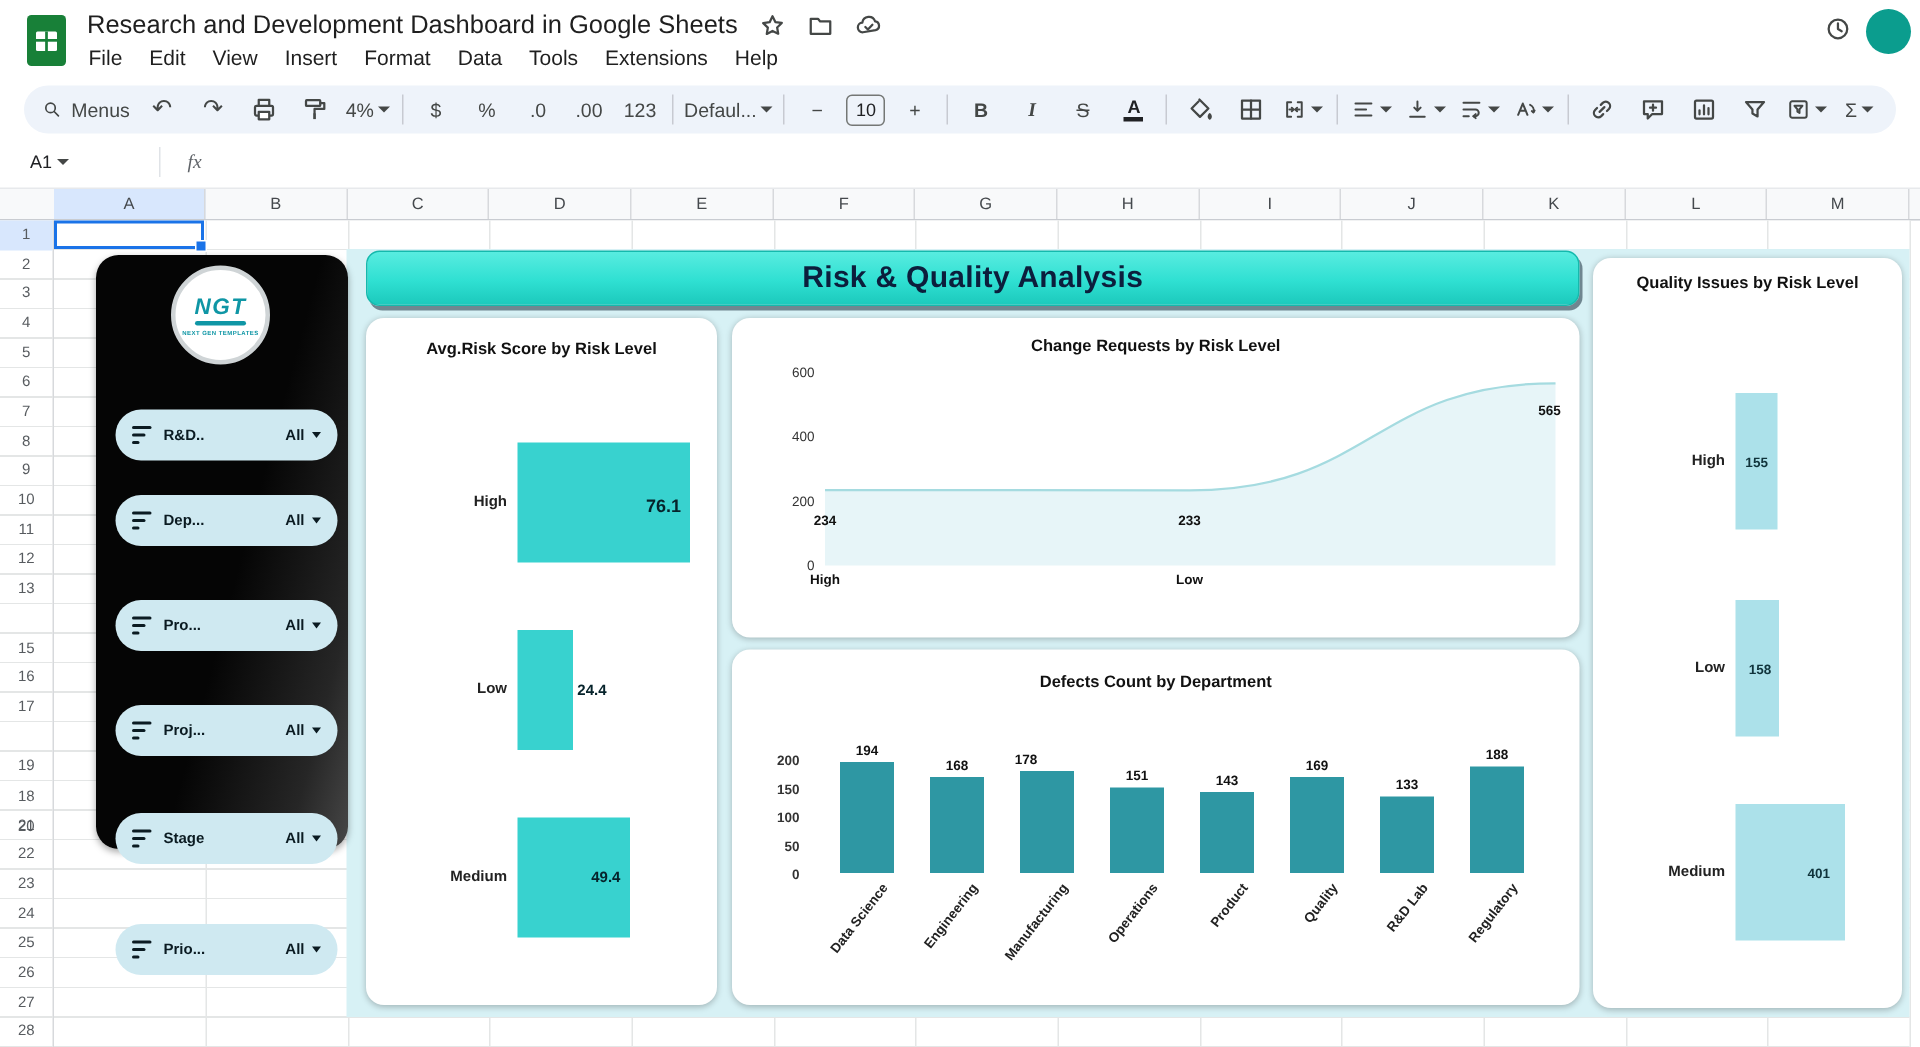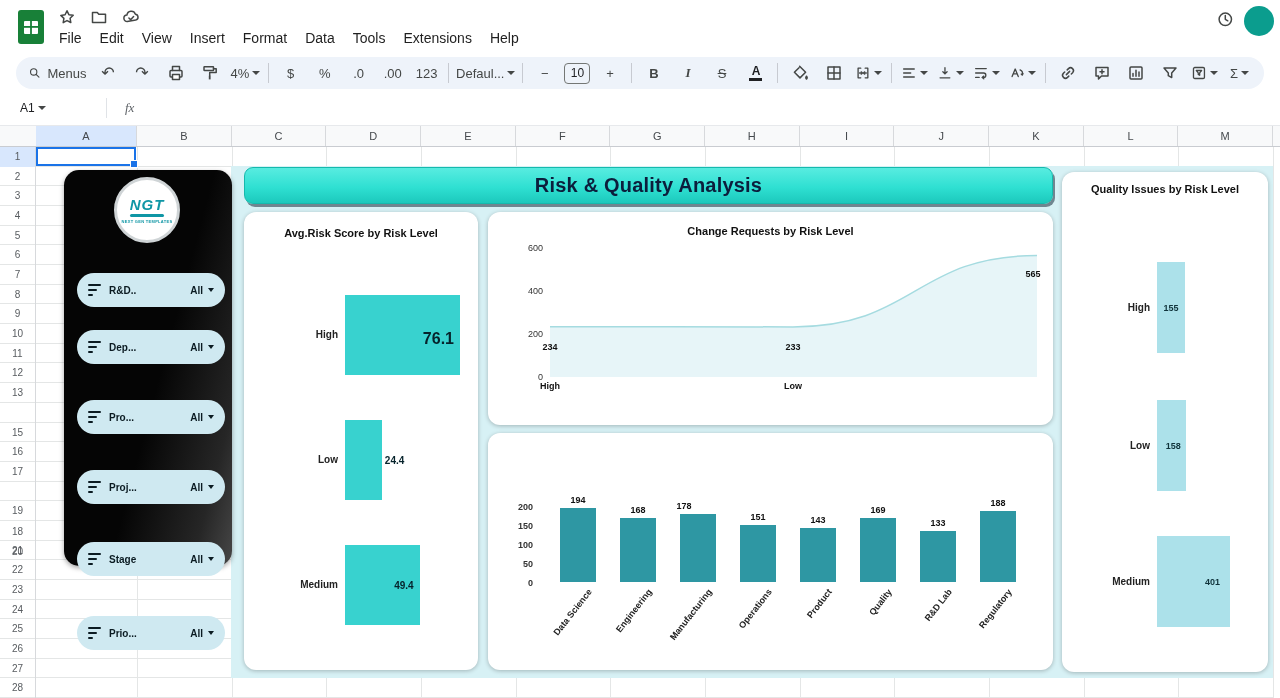--- a/index.html
+++ b/index.html
@@ -88,20 +88,21 @@
 
   <span id="sheets-logo">
     <svg width="26" height="34" viewBox="0 0 26 34">
         <rect width="26" height="34" rx="3" fill="#188038"></rect>
         <rect x="6" y="11" width="14" height="13" rx="1" fill="#fff"></rect>
         <rect x="6" y="16" width="14" height="1.8" fill="#188038"></rect>
         <rect x="12.1" y="11" width="1.8" height="13" fill="#188038"></rect>
       </svg>
   </span>
   <div id="titlerow">
+    <span id="doc-title">Research and Development Dashboard in Google Sheets</span>
     <span class="t-icon">
         <svg width="18" height="18" viewBox="0 0 18 18" fill="none" stroke="#444746" stroke-width="1.5" stroke-linecap="round" stroke-linejoin="round">
           <path d="M9 2.8l1.9 3.9 4.3.6-3.1 3 .7 4.2L9 12.6l-3.8 2 .7-4.2-3.1-3 4.3-.6z"></path>
         </svg>
       </span>
     <span class="t-icon">
         <svg width="18" height="18" viewBox="0 0 18 18" fill="none" stroke="#444746" stroke-width="1.5" stroke-linecap="round" stroke-linejoin="round">
           <path d="M2.5 4.5h4.8l1.5 1.8h6.7v8.2H2.5z"></path>
         </svg>
       </span>
@@ -368,21 +369,21 @@
   <div id="dash-bg" style="background: rgb(215, 241, 245);"></div>
 
   <div id="banner" style="background: linear-gradient(rgb(88, 236, 224), rgb(47, 224, 210) 55%, rgb(28, 201, 188));">
     <span>Risk &amp; Quality Analysis</span>
   </div>
 
   <div id="card1" class="card">
     <div class="chart-title">Avg.Risk Score by Risk Level</div>
   <div style="position: absolute; left: 101px; top: 83px; width: 115px; height: 80px; background: rgb(56, 210, 207);"></div>
       <div style="position: absolute; left: 14px; top: 117px; width: 80px; text-align: right; font-size: 10px; font-weight: 700; color: rgb(34, 34, 34);">High</div>
-      <div style="position: absolute; left: 170px; top: 118px; width: 40px; text-align: right; font-size: 16px; font-weight: 700; color: rgb(6, 35, 43);">76.1</div>
+      <div style="position: absolute; left: 170px; top: 118px; width: 40px; text-align: right; font-size: 12px; font-weight: 700; color: rgb(6, 35, 43);">76.1</div>
       <div style="position: absolute; left: 101px; top: 208px; width: 36.8725px; height: 80px; background: rgb(56, 210, 207);"></div>
       <div style="position: absolute; left: 14px; top: 242px; width: 80px; text-align: right; font-size: 10px; font-weight: 700; color: rgb(34, 34, 34);">Low</div>
       <div style="position: absolute; left: 140.873px; top: 243px; font-size: 10px; font-weight: 700; color: rgb(6, 35, 43);">24.4</div>
       <div style="position: absolute; left: 101px; top: 333px; width: 74.6518px; height: 80px; background: rgb(56, 210, 207);"></div>
       <div style="position: absolute; left: 14px; top: 367px; width: 80px; text-align: right; font-size: 10px; font-weight: 700; color: rgb(34, 34, 34);">Medium</div>
       <div style="position: absolute; left: 129.652px; top: 368px; width: 40px; text-align: right; font-size: 10px; font-weight: 700; color: rgb(6, 35, 43);">49.4</div>
     </div>
   <div id="card2" class="card">
     <div class="chart-title">Change Requests by Risk Level</div>
     <div id="chart2svg"><svg width="565" height="213" font-family="Liberation Sans, sans-serif">
@@ -393,20 +394,21 @@
           <text x="55" y="82.0" text-anchor="end" font-size="9" fill="#333">400</text>
           <text x="55" y="39.0" text-anchor="end" font-size="9" fill="#333">600</text>
           <text x="62" y="137.7" text-anchor="middle" font-size="9" font-weight="bold" fill="#111">234</text>
           <text x="305" y="137.9" text-anchor="middle" font-size="9" font-weight="bold" fill="#111">233</text>
           <text x="545" y="64.5" text-anchor="middle" font-size="9" font-weight="bold" fill="#111">565</text>
           <text x="62" y="177" text-anchor="middle" font-size="9" font-weight="bold" fill="#111">High</text>
           <text x="305" y="177" text-anchor="middle" font-size="9" font-weight="bold" fill="#111">Low</text>
         </svg></div>
   </div>
   <div id="card3" class="card">
+    <div class="chart-title">Defects Count by Department</div>
   <div style="position: absolute; left: 13px; top: 145px; width: 32px; text-align: right; font-size: 9px; font-weight: 700; color: rgb(51, 51, 51);">0</div>
       <div style="position: absolute; left: 13px; top: 126px; width: 32px; text-align: right; font-size: 9px; font-weight: 700; color: rgb(51, 51, 51);">50</div>
       <div style="position: absolute; left: 13px; top: 107px; width: 32px; text-align: right; font-size: 9px; font-weight: 700; color: rgb(51, 51, 51);">100</div>
       <div style="position: absolute; left: 13px; top: 88px; width: 32px; text-align: right; font-size: 9px; font-weight: 700; color: rgb(51, 51, 51);">150</div>
       <div style="position: absolute; left: 13px; top: 69px; width: 32px; text-align: right; font-size: 9px; font-weight: 700; color: rgb(51, 51, 51);">200</div>
       <div style="position: absolute; left: 72px; top: 75.28px; width: 36px; height: 73.72px; background: rgb(46, 151, 163);"></div>
       <div style="position: absolute; left: 70px; top: 62.28px; width: 40px; text-align: center; font-size: 9px; font-weight: 700; color: rgb(17, 17, 17);">194</div>
       <div style="position: absolute; left: -102px; top: 154px; width: 200px; text-align: right; font-size: 9px; font-weight: 700; color: rgb(34, 34, 34); white-space: nowrap; transform-origin: 100% 0px; transform: rotate(-52deg);">Data Science</div>
       <div style="position: absolute; left: 132px; top: 85.16px; width: 36px; height: 63.84px; background: rgb(46, 151, 163);"></div>
       <div style="position: absolute; left: 130px; top: 72.16px; width: 40px; text-align: center; font-size: 9px; font-weight: 700; color: rgb(17, 17, 17);">168</div>

